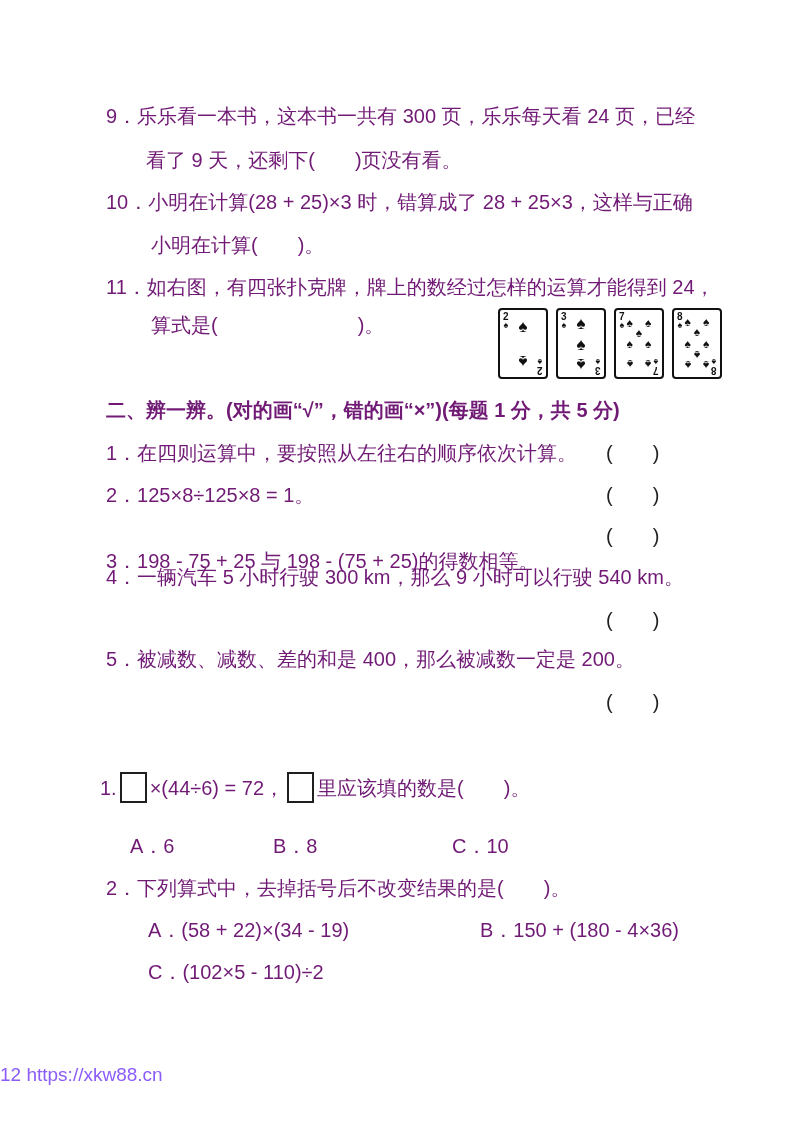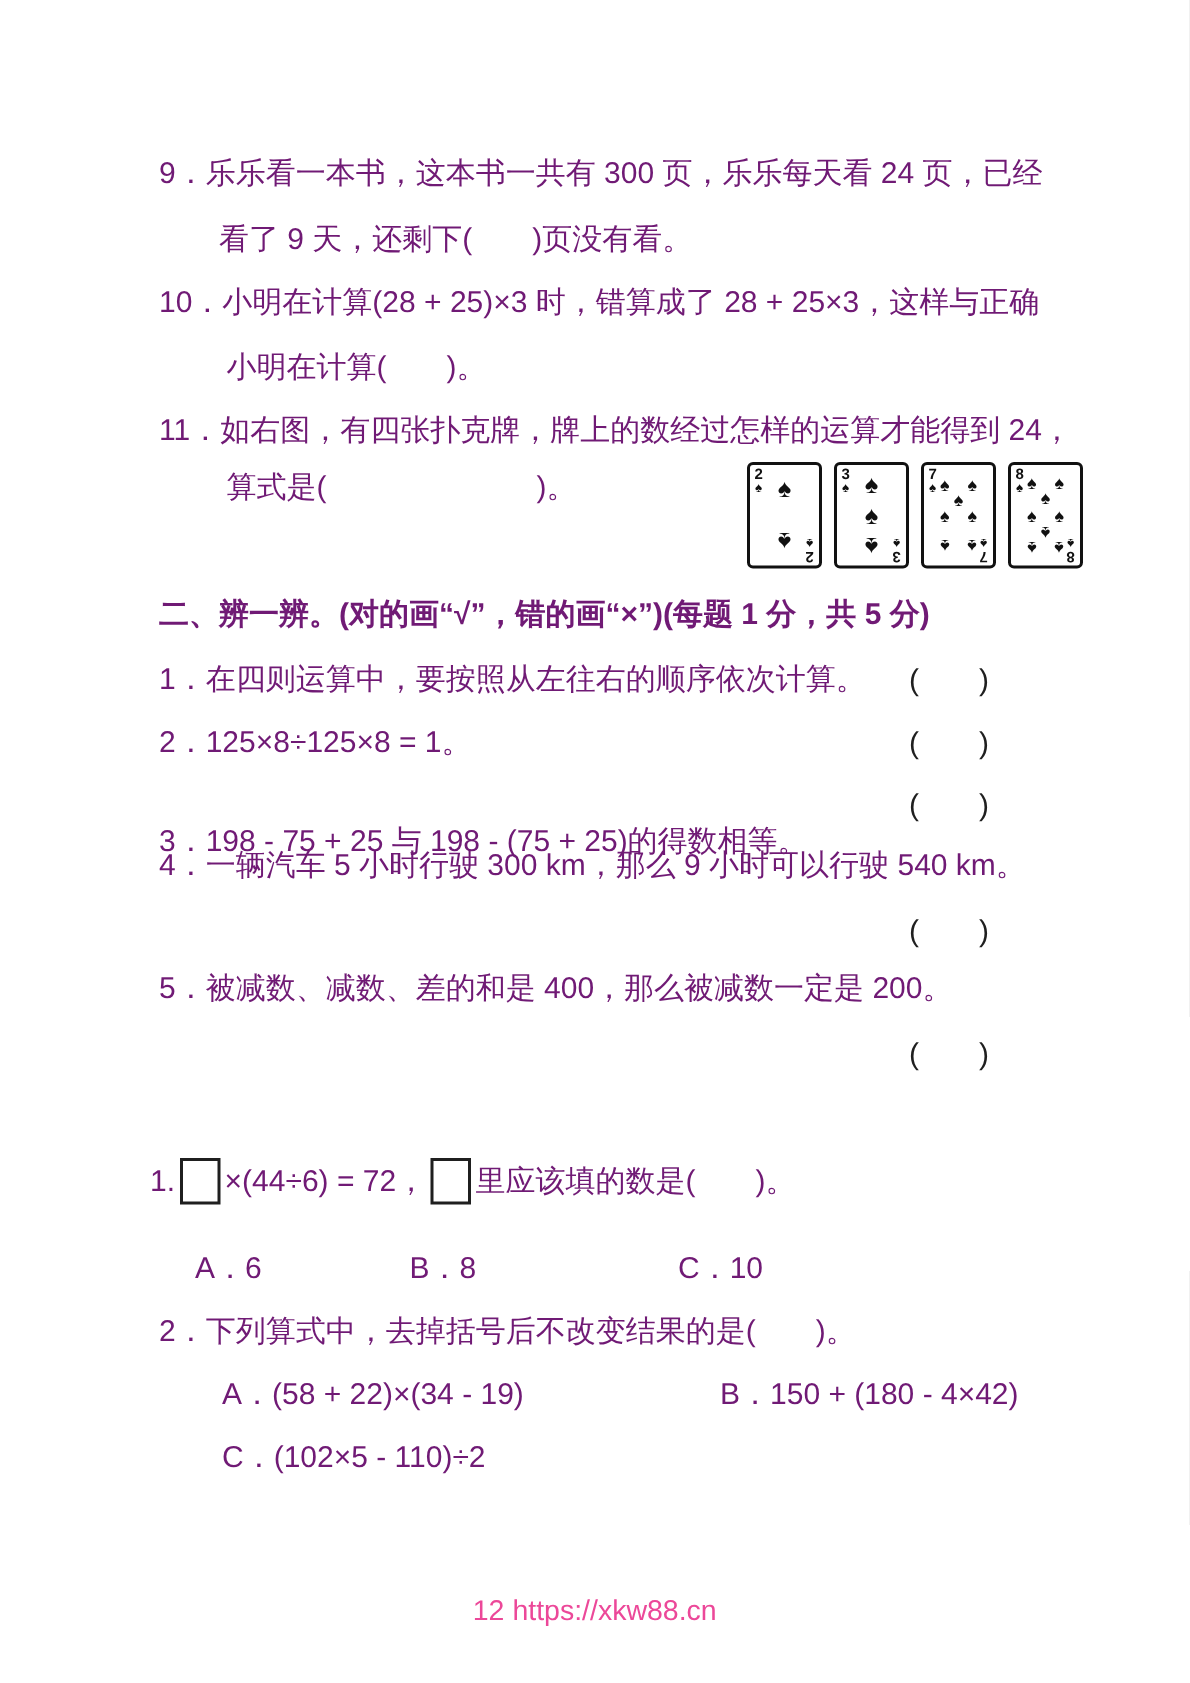--- a/index.html
+++ b/index.html
@@ -50,23 +50,22 @@
     position:absolute;
     color:#111;
     transform:translate(-50%,-50%);
     line-height:1;
   }
   .pip.inv{transform:translate(-50%,-50%) rotate(180deg);}
   .pip.big{font-size:17px;}
   .pip.small{font-size:12px;}
   .footer{
     position:absolute;left:0;top:1064px;width:100%;
-    text-align:center;
     font-size:19px;
-    color:#ec4899;
+    color:#8b5cf6;
   }
 </style>
 </head>
 <body>
 
 <div class="page">
 
   <div class="line" style="left:106px;top:103px;">9．乐乐看一本书，这本书一共有 300 页，乐乐每天看 24 页，已经</div>
   <div class="line" style="left:146px;top:147px;">看了 9 天，还剩下(　　)页没有看。</div>
 
@@ -163,18 +162,18 @@
       <span>×(44÷6) = 72，</span>
       <span class="blankbox"></span>
       <span>里应该填的数是(　　)。</span>
   </div>
   <div class="line" style="left:130px;top:833px;">A．6</div>
   <div class="line" style="left:273px;top:833px;">B．8</div>
   <div class="line" style="left:407px;top:833px;margin-left:45px;">C．10</div>
 
   <div class="line" style="left:106px;top:875px;">2．下列算式中，去掉括号后不改变结果的是(　　)。</div>
   <div class="line" style="left:148px;top:917px;">A．(58 + 22)×(34 - 19)</div>
-  <div class="line" style="left:480px;top:917px;">B．150 + (180 - 4×42)</div>
+  <div class="line" style="left:480px;top:917px;">B．150 + (180 - 4×36)</div>
   <div class="line" style="left:148px;top:959px;">C．(102×5 - 110)÷2</div>
 
   <div class="footer">12 https://xkw88.cn</div>
 
 </div>
 
 </body></html>

